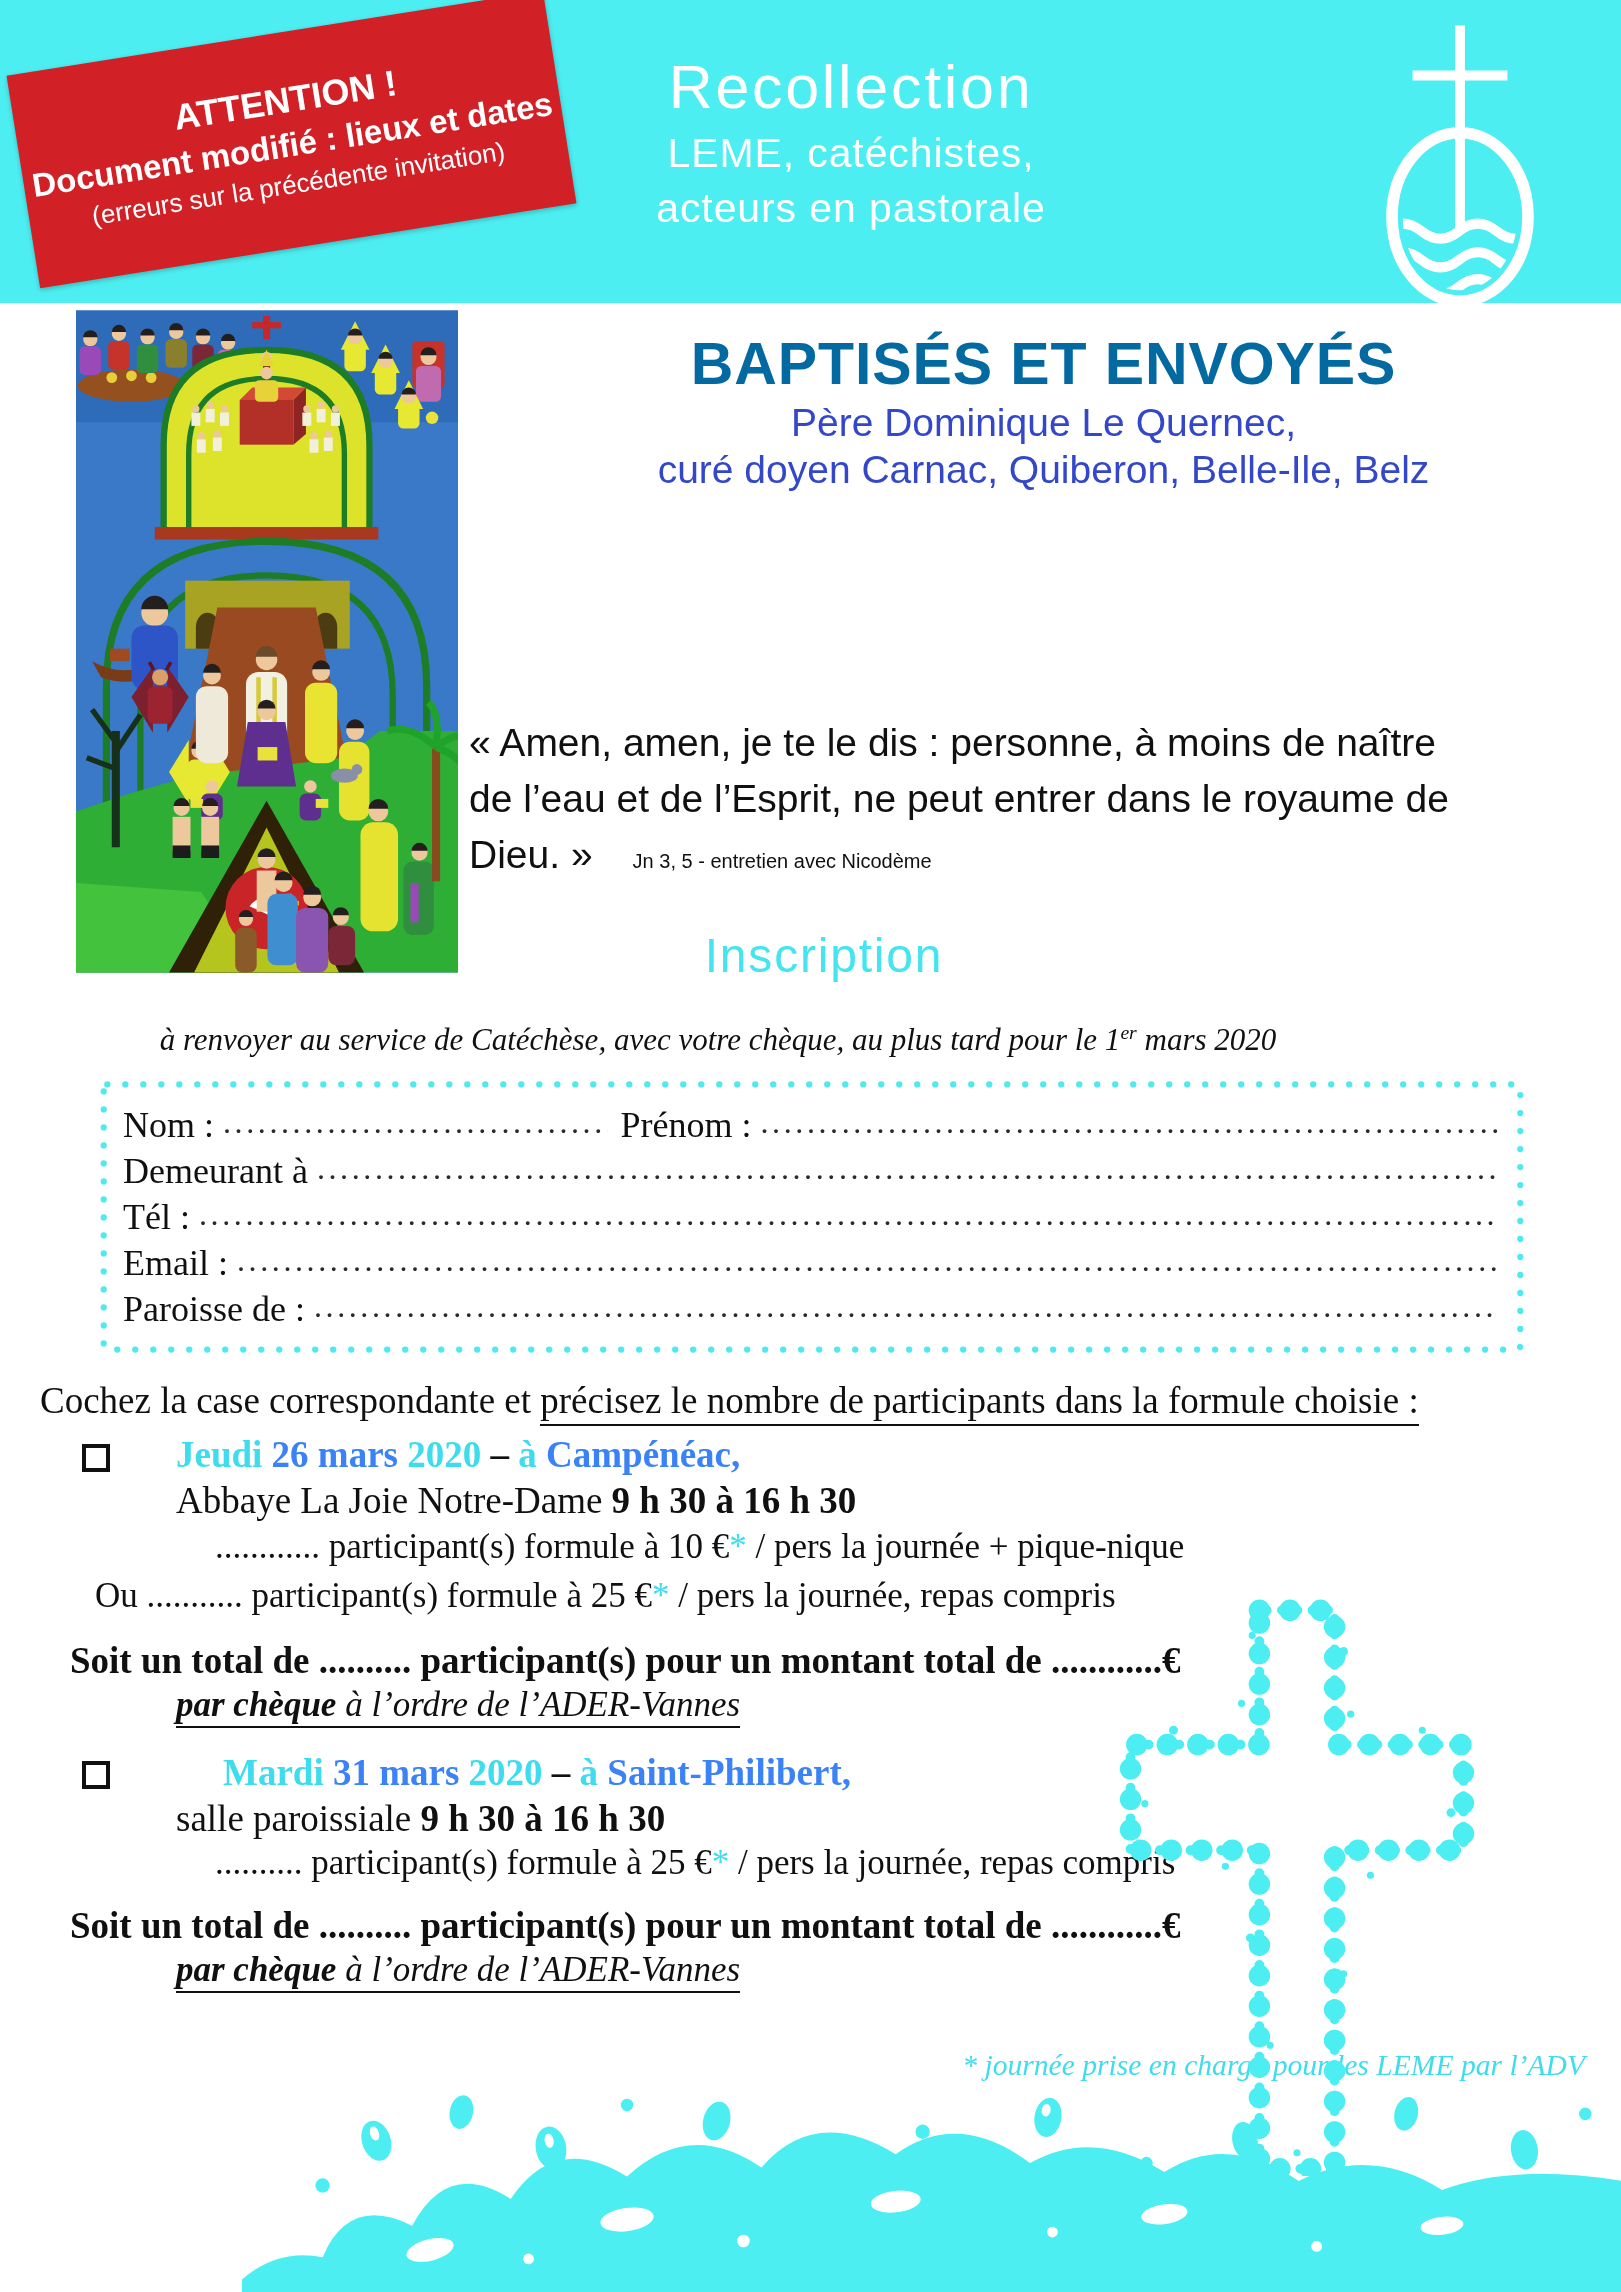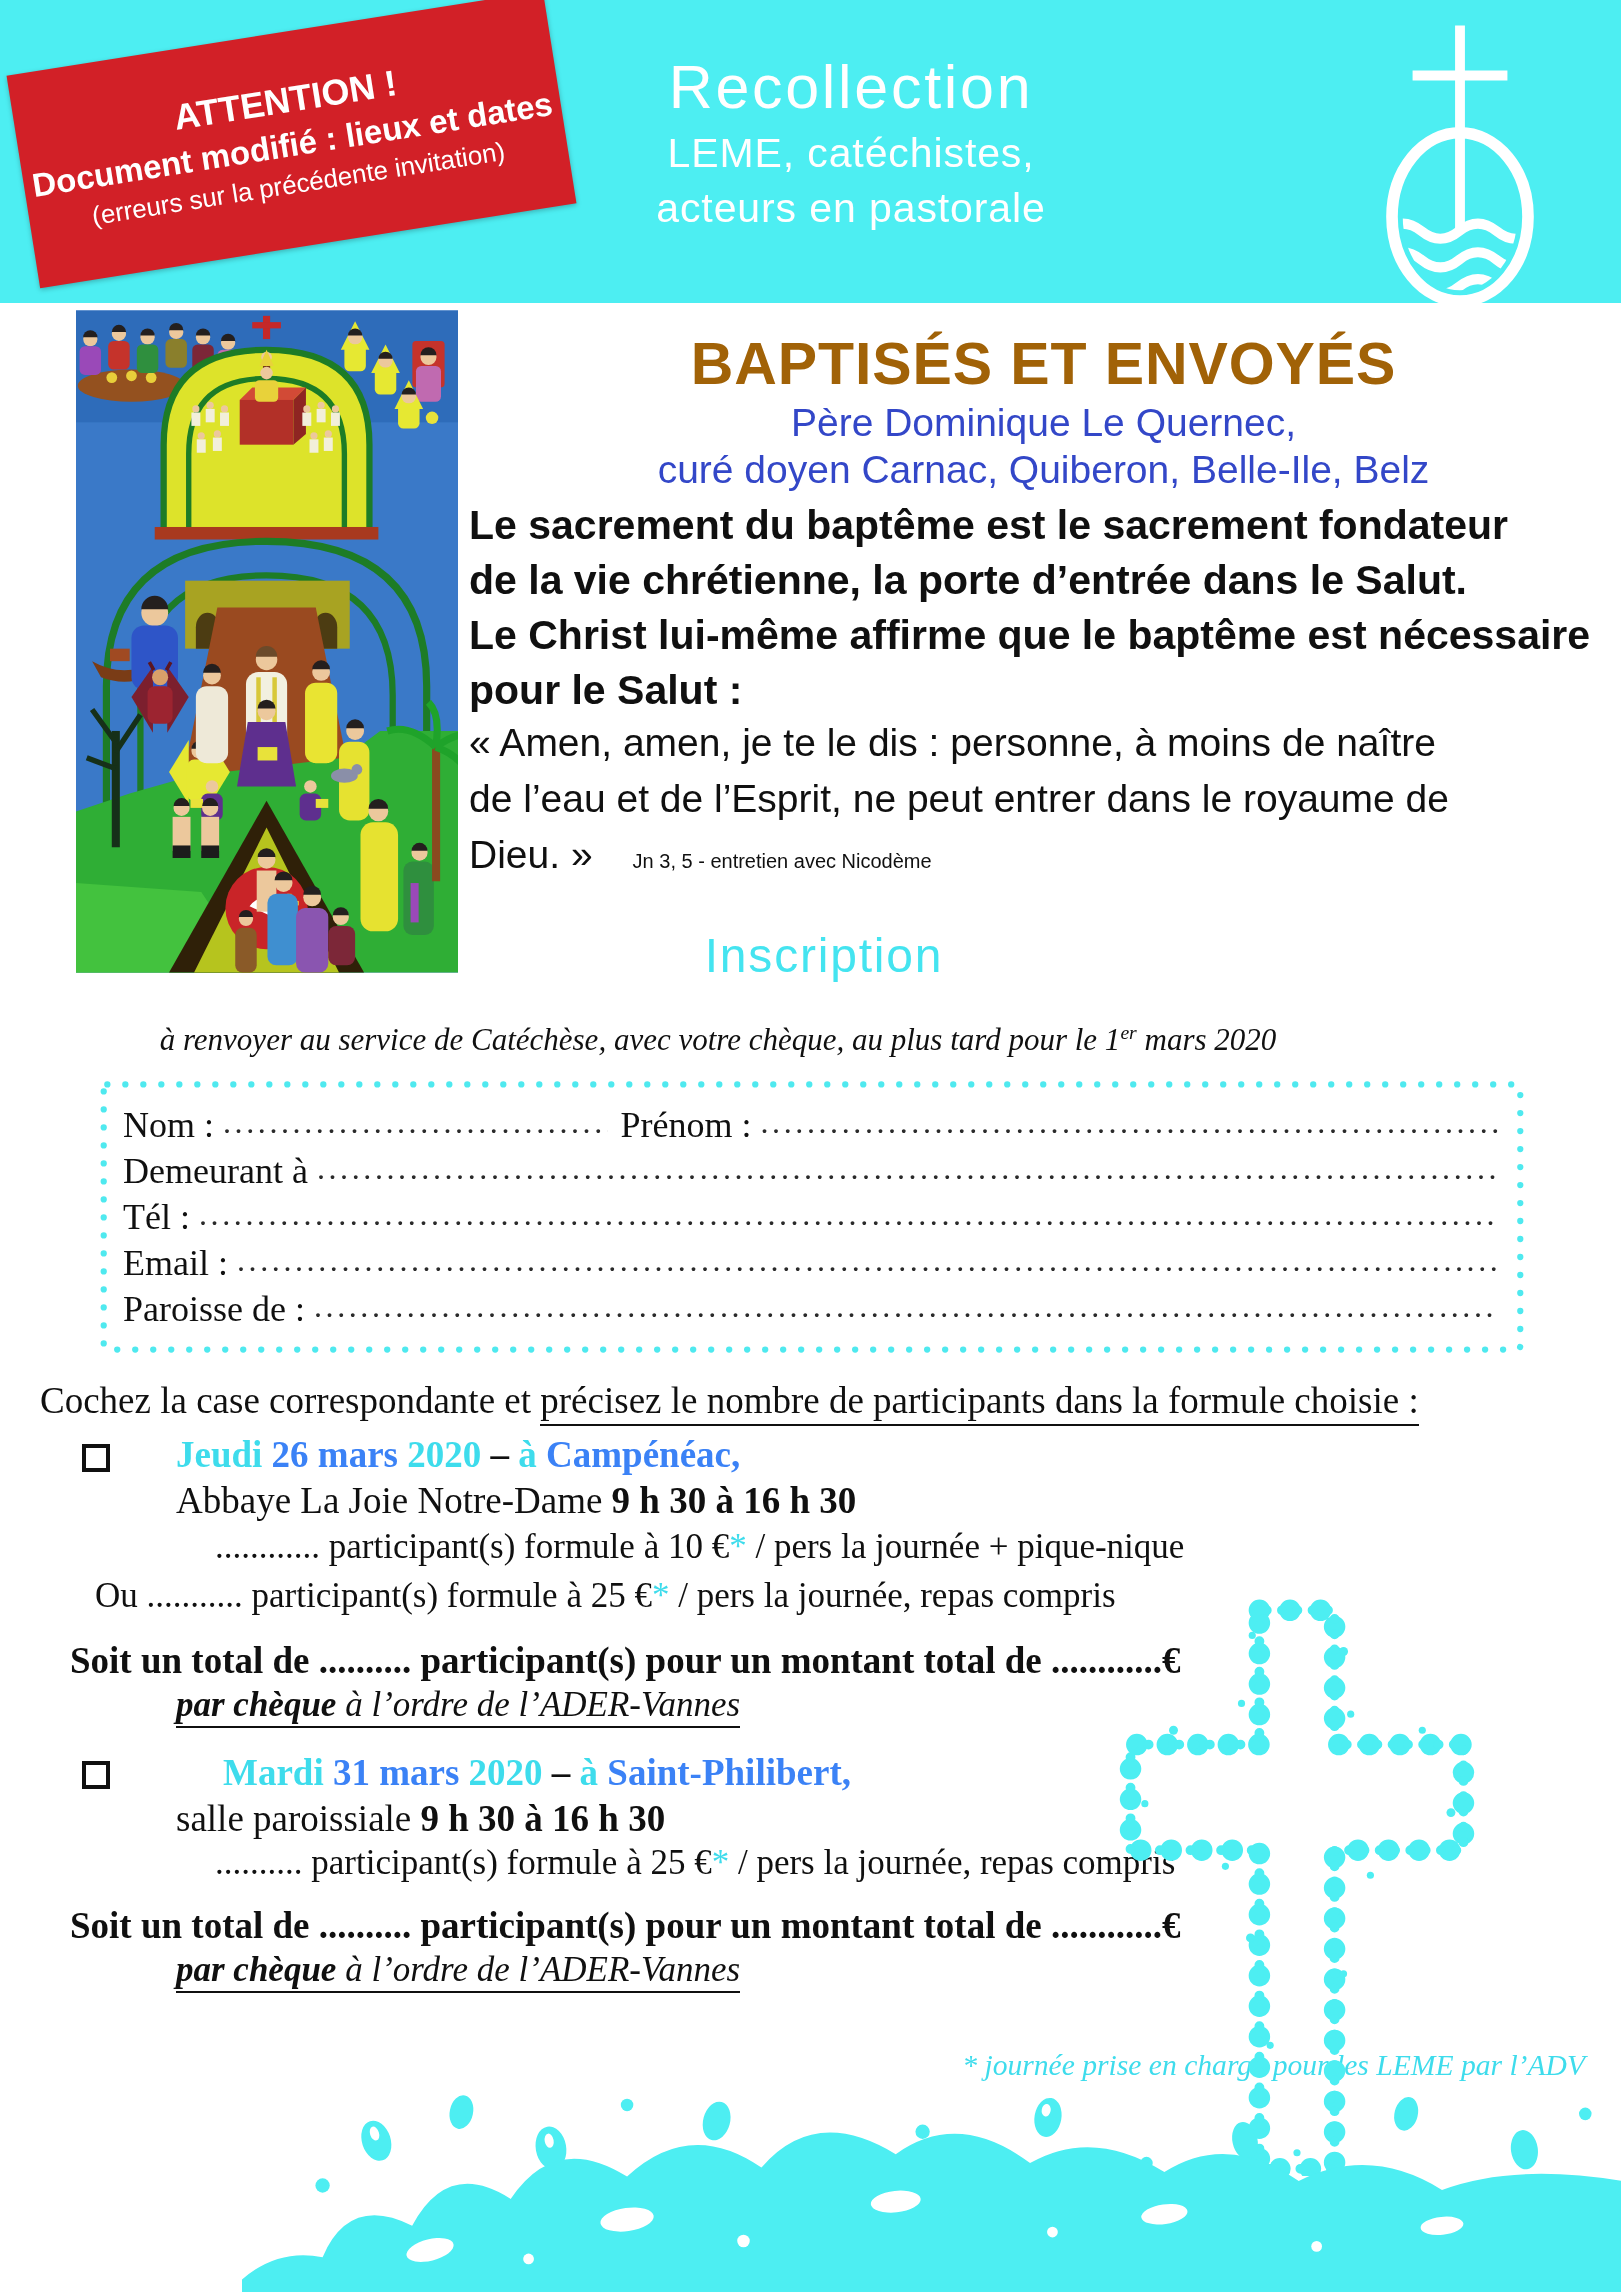--- a/index.html
+++ b/index.html
@@ -19,21 +19,21 @@
   .h-title{font:400 61px "Liberation Sans",sans-serif;letter-spacing:2.7px;}
   .h-sub{font:400 41px "Liberation Sans",sans-serif;letter-spacing:0.9px;margin-top:8px;}
   .logo-svg{position:absolute;left:1375px;top:18px;}
 
   
   .painting{position:absolute;left:76px;top:310px;}
 
   
   .abs{position:absolute;}
   .ev-title{left:484px;top:330px;width:1119px;text-align:center;
-            font:700 59px "Liberation Sans",sans-serif;color:#a16207;letter-spacing:0.9px;}
+            font:700 59px "Liberation Sans",sans-serif;color:#0369a1;letter-spacing:0.9px;}
   .ev-sub1{left:484px;top:401px;width:1119px;text-align:center;
            font:400 39px "Liberation Sans",sans-serif;color:#3347c8;}
   .ev-sub2{left:484px;top:448px;width:1119px;text-align:center;
            font:400 39px "Liberation Sans",sans-serif;color:#3347c8;}
   .intro{left:469px;top:498px;width:1151px;font:700 41px/55px "Liberation Sans",sans-serif;color:#101010;}
   .quote{left:469px;top:715px;width:1151px;font:400 39px/56px "Liberation Sans",sans-serif;color:#101010;}
   .quote .ref{font-size:20px;margin-left:40px;}
 
   .insc-h{left:466px;top:928px;width:716px;text-align:center;
           font:400 48px "Liberation Sans",sans-serif;color:#44e4f0;letter-spacing:1.8px;}
@@ -305,26 +305,20 @@
 
     <rect x="398" y="488" width="9" height="150" fill="#8a4a1f"></rect>
     <path d="M402,488 q-28,-26 -54,-18 M402,488 q6,-36 -8,-50 M402,488 q30,-22 50,-10 M402,488 q24,8 36,28" stroke="#1fa32a" stroke-width="8" fill="none"></path>
     <circle cx="398" cy="120" r="7" fill="#e8e23a"></circle>
   </svg>
 
   <div class="abs ev-title">BAPTISÉS ET ENVOYÉS</div>
   <div class="abs ev-sub1">Père Dominique Le Quernec,</div>
   <div class="abs ev-sub2">curé doyen Carnac, Quiberon, Belle-Ile, Belz</div>
 
-  <div class="abs intro">
-    <div>Le sacrement du baptême est le sacrement fondateur</div>
-    <div>de la vie chrétienne, la porte d’entrée dans le Salut.</div>
-    <div>Le Christ lui-même affirme que le baptême est nécessaire</div>
-    <div>pour le Salut :</div>
-  </div>
 
   <div class="abs quote">
     <div>« Amen, amen, je te le dis : personne, à moins de naître</div>
     <div>de l’eau et de l’Esprit, ne peut entrer dans le royaume de</div>
     <div>
       <span>Dieu. »</span><span class="ref">Jn 3, 5 - entretien avec Nicodème</span>
     </div>
   </div>
 
   <div class="abs insc-h">Inscription</div>

